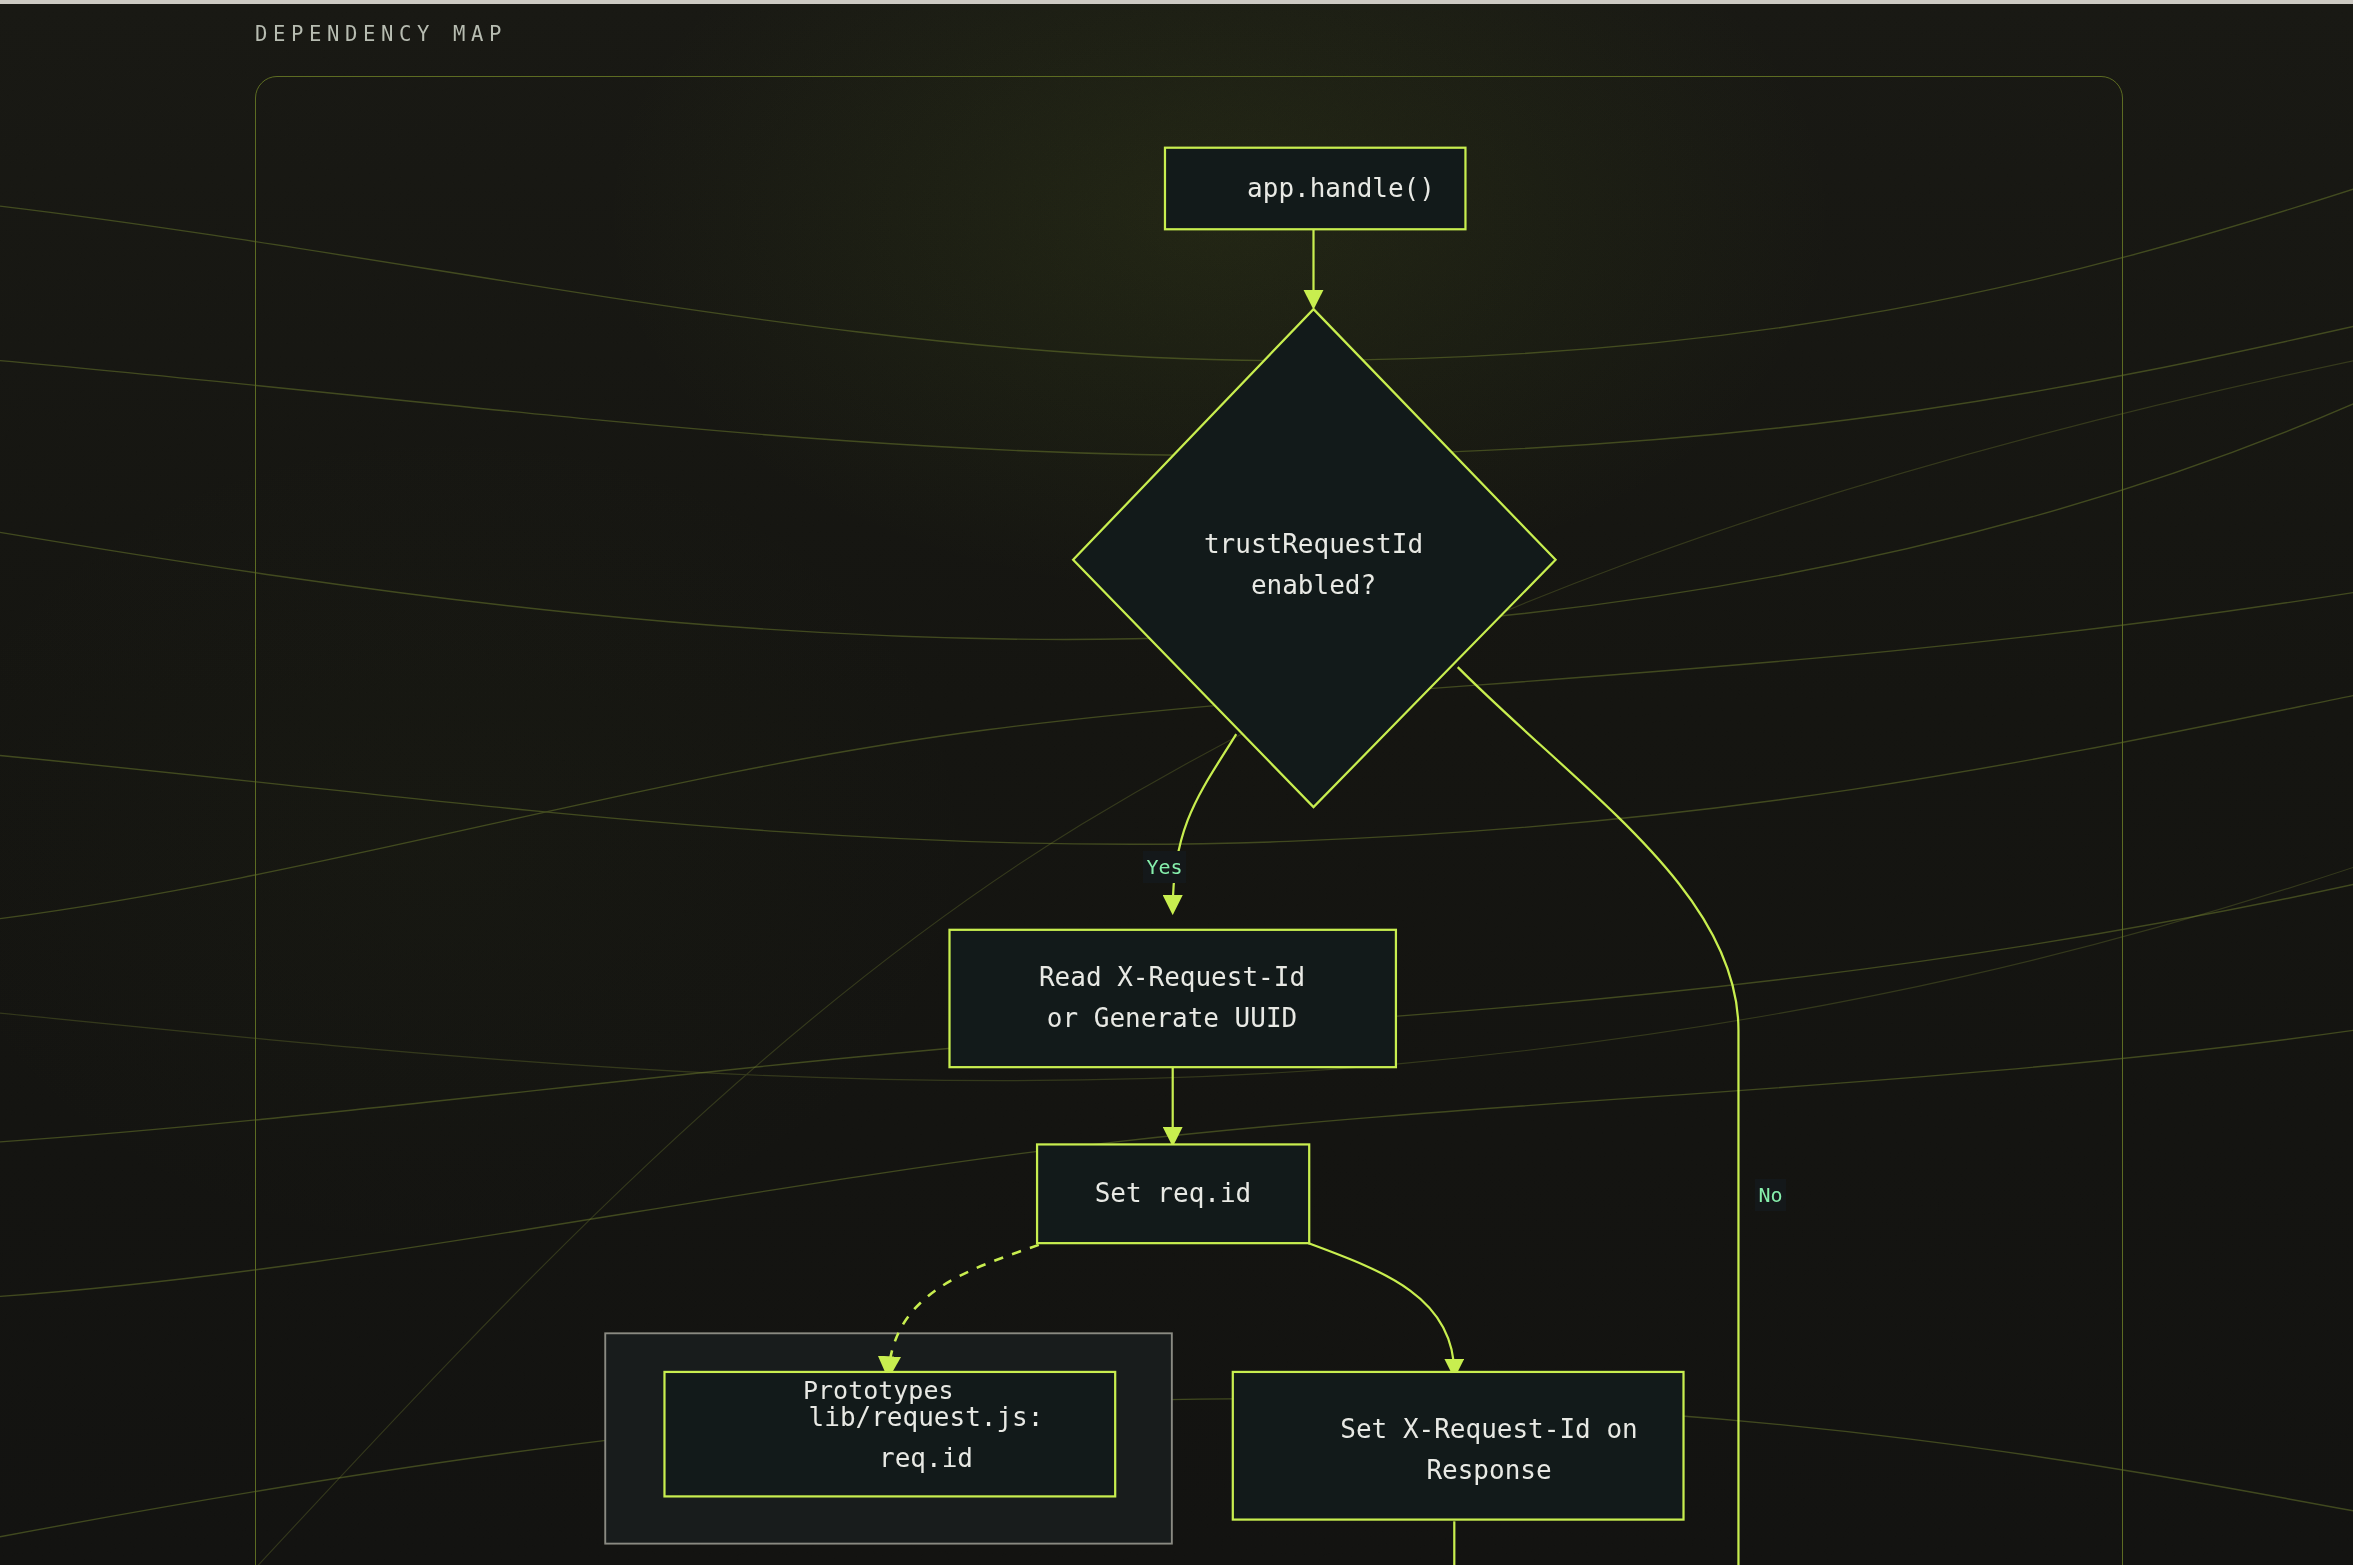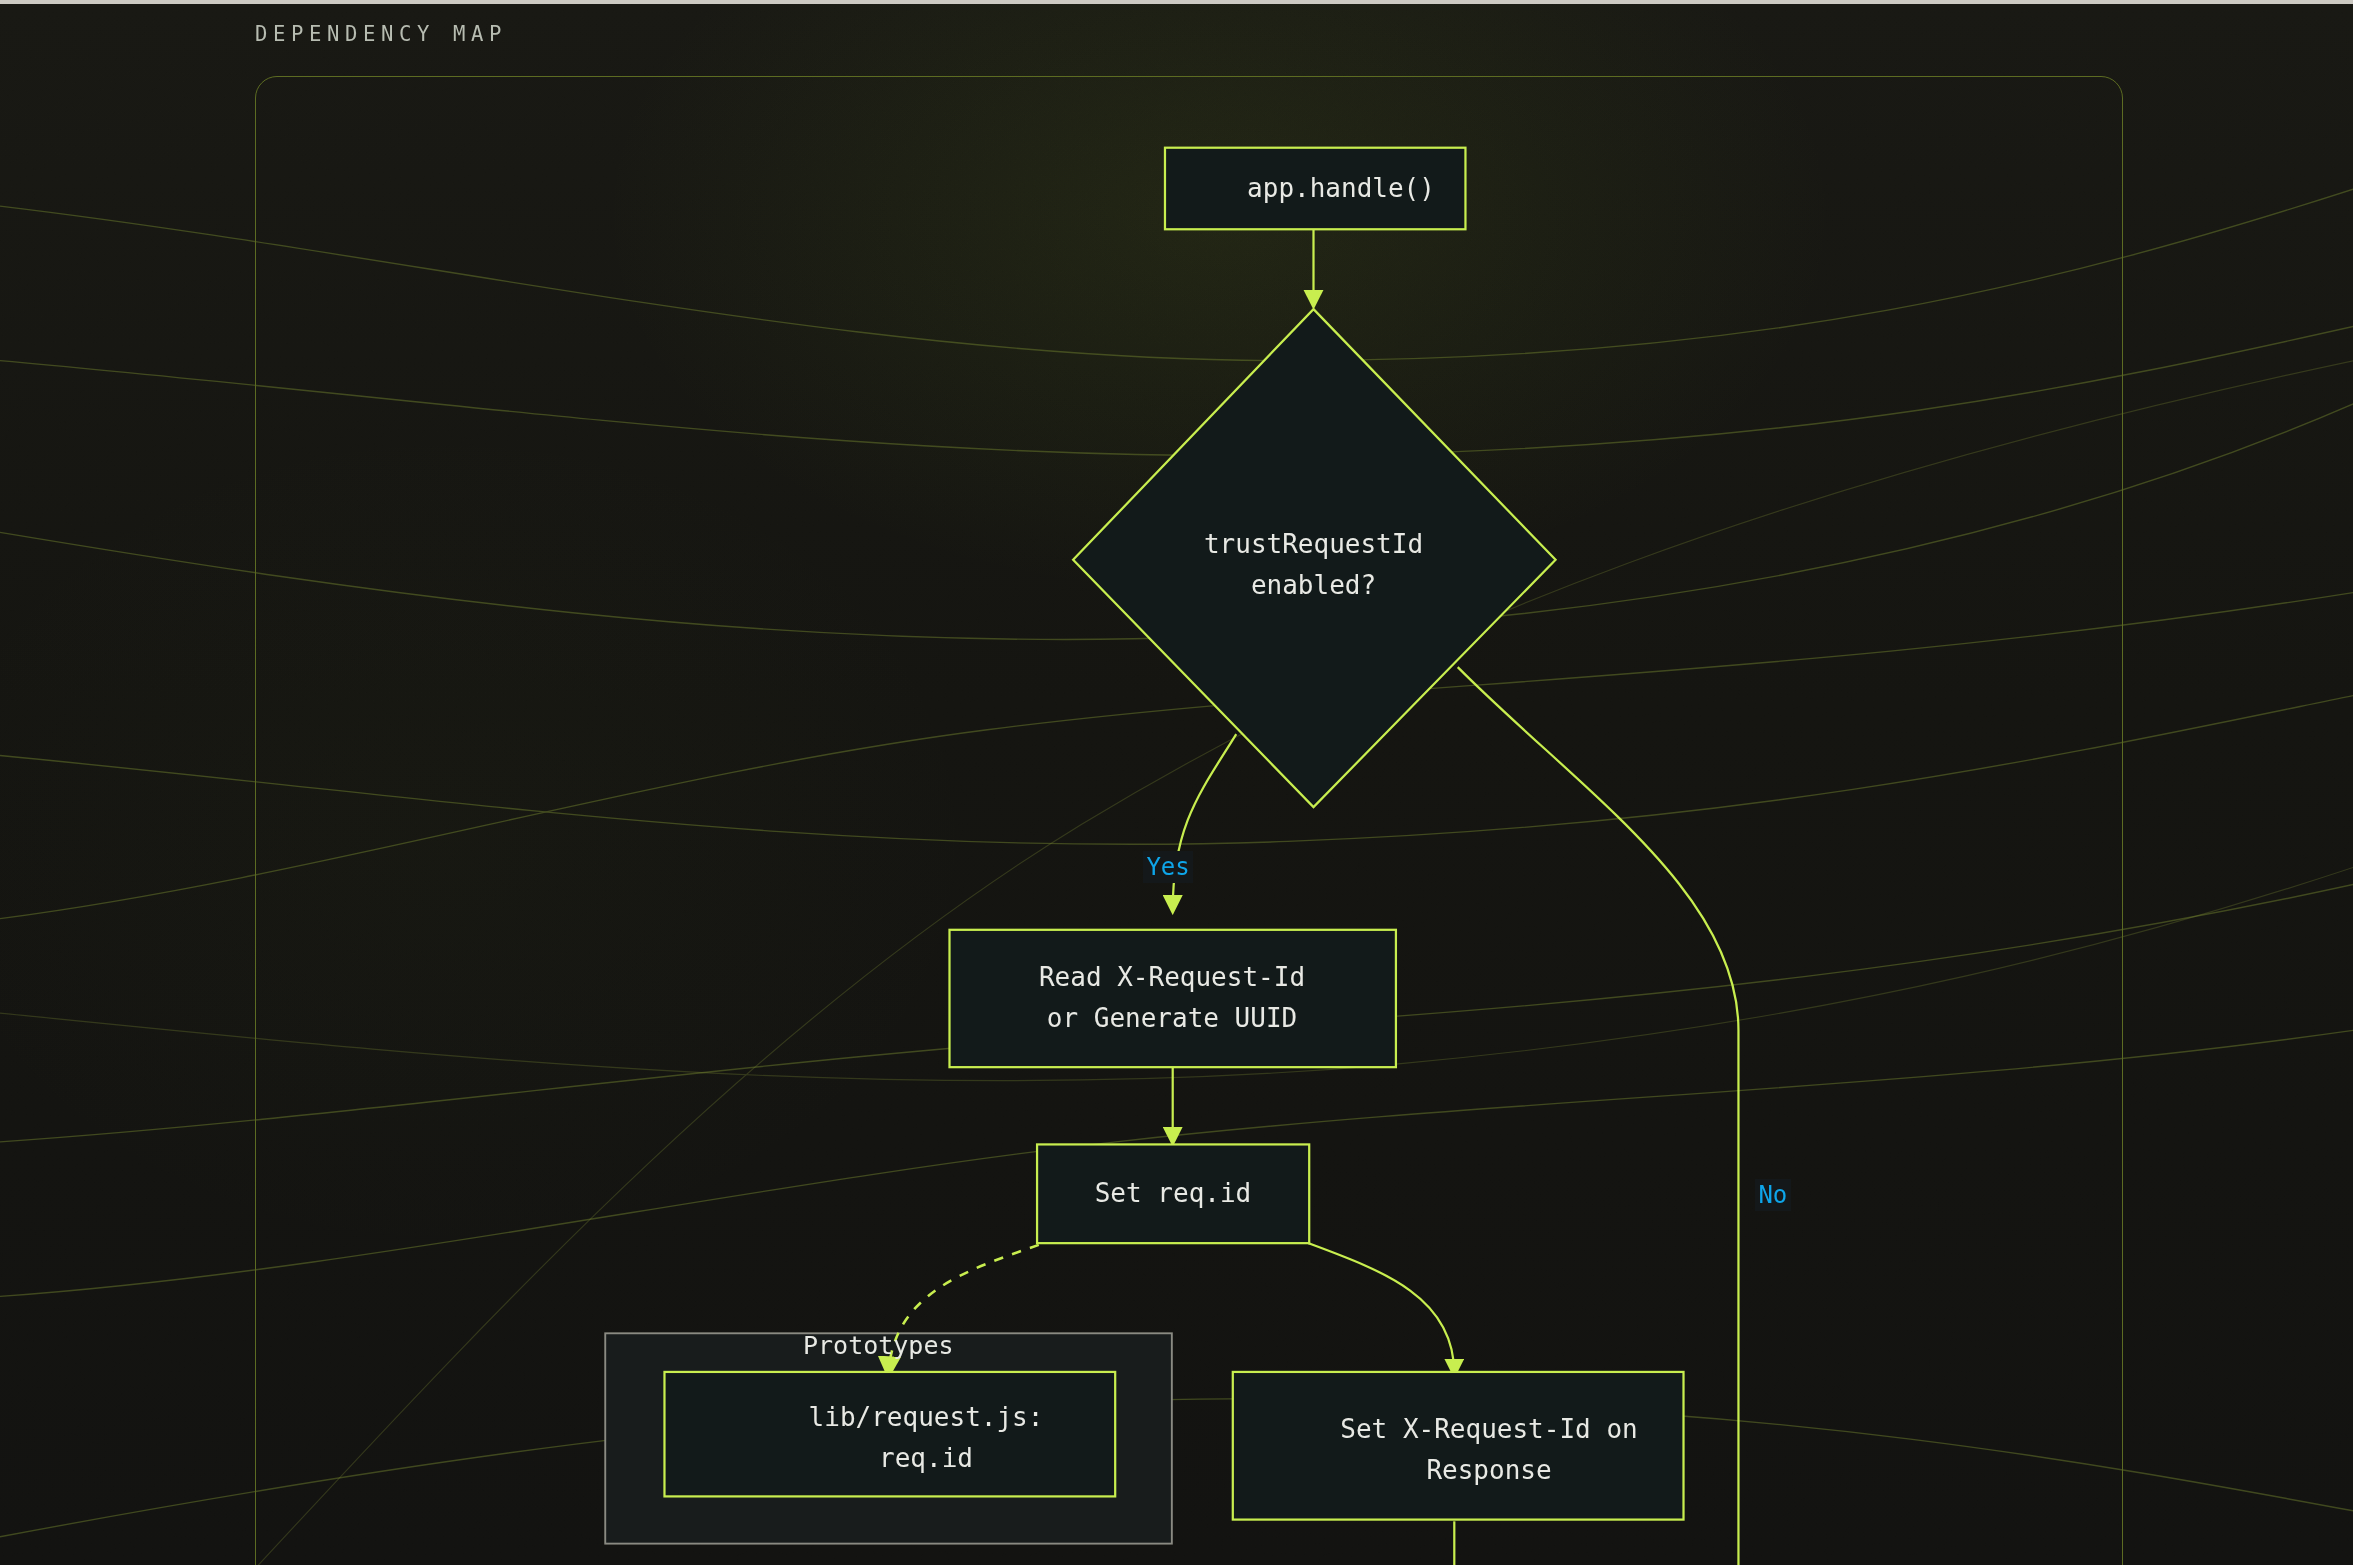--- a/index.html
+++ b/index.html
@@ -74,34 +74,35 @@
     font-family: "DejaVu Sans Mono", "Liberation Mono", monospace;
     font-size: 26px;
     line-height: 41px;
     text-align: center;
     white-space: pre;
     letter-spacing: 0px;
     pointer-events: none;
   }
   .edge-label {
     position: absolute;
-    color: #0ea5e9;
+    color: #86efac;
     background: #14181a;
     font-family: "DejaVu Sans Mono", "Liberation Mono", monospace;
-    font-size: 24px;
+    font-size: 20px;
     line-height: 29px;
     padding: 1.7px 3.4px;
     white-space: pre;
   }
   .cluster-title {
     position: absolute;
     color: #e8e9e4;
     font-family: "DejaVu Sans Mono", "Liberation Mono", monospace;
     font-size: 25px;
     white-space: pre;
+    margin-top: 45px;
   }
 </style>
 </head>
 <body>
 
 <div id="root">
 
   <div class="bg-base"></div>
 
   <svg class="bg-noise" width="2354" height="1566" xmlns="http://www.w3.org/2000/svg" viewBox="0 0 2742 1824">

